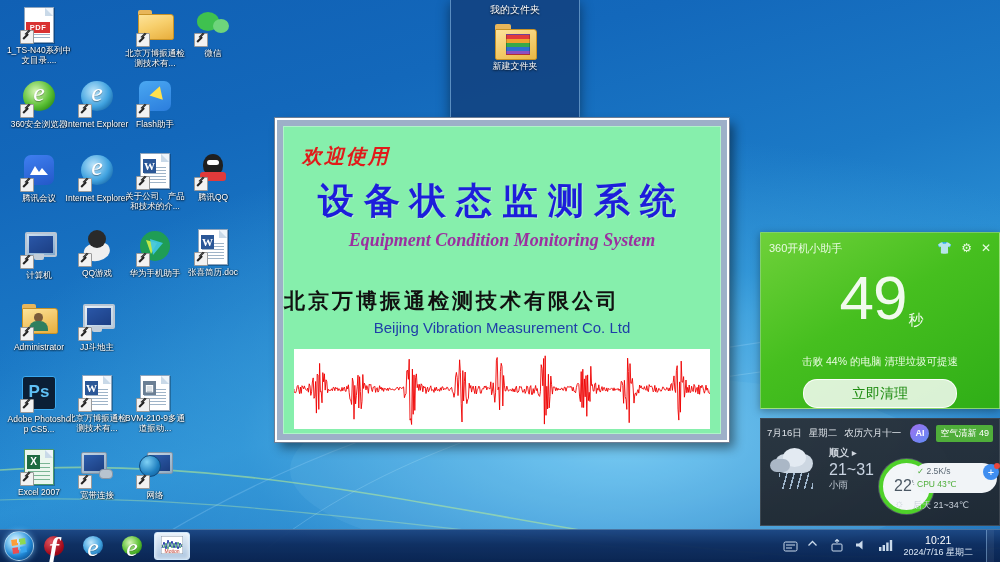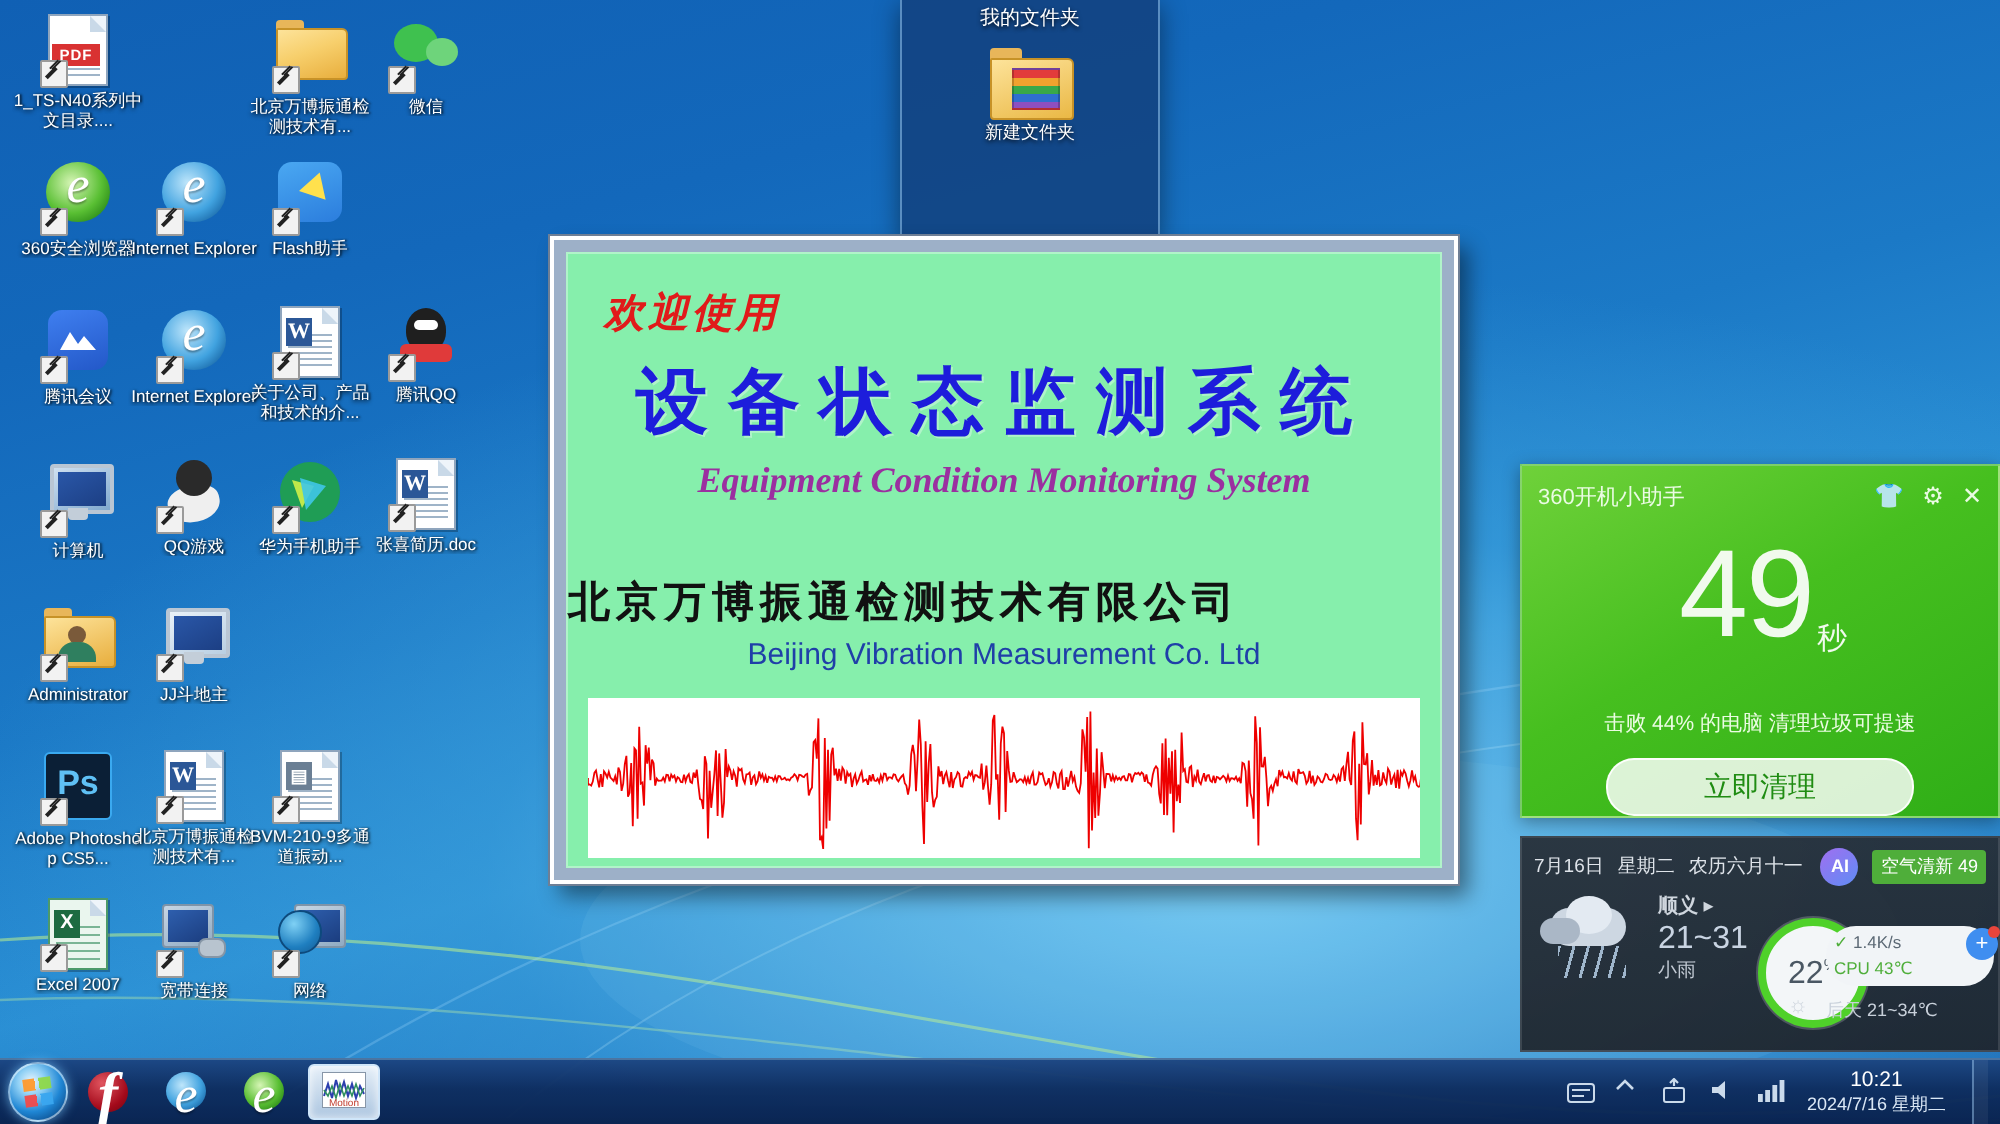--- a/index.html
+++ b/index.html
@@ -530,21 +530,21 @@
       <div class="city"><span>顺义</span> ▸</div>
       <div class="temp">21~31</div>
       <div class="desc">小雨</div>
     </div>
   </div>
   <div class="gauge">
     <span>22</span><sup>%</sup>
   </div>
   <div class="pill">
     <div class="l1"><span class="ck">✓</span>
-      <span>1.4K/s</span></div>
+      <span>2.5K/s</span></div>
     <div class="l2"><span class="cpu">CPU 43℃</span></div>
     <div class="plus">+</div>
   </div>
   <div class="bulb">☼</div>
   <div class="fore">后天 21~34℃</div>
 </div>
 
 <div id="taskbar">
   <div class="orb"></div>
   <div class="tbtn">

